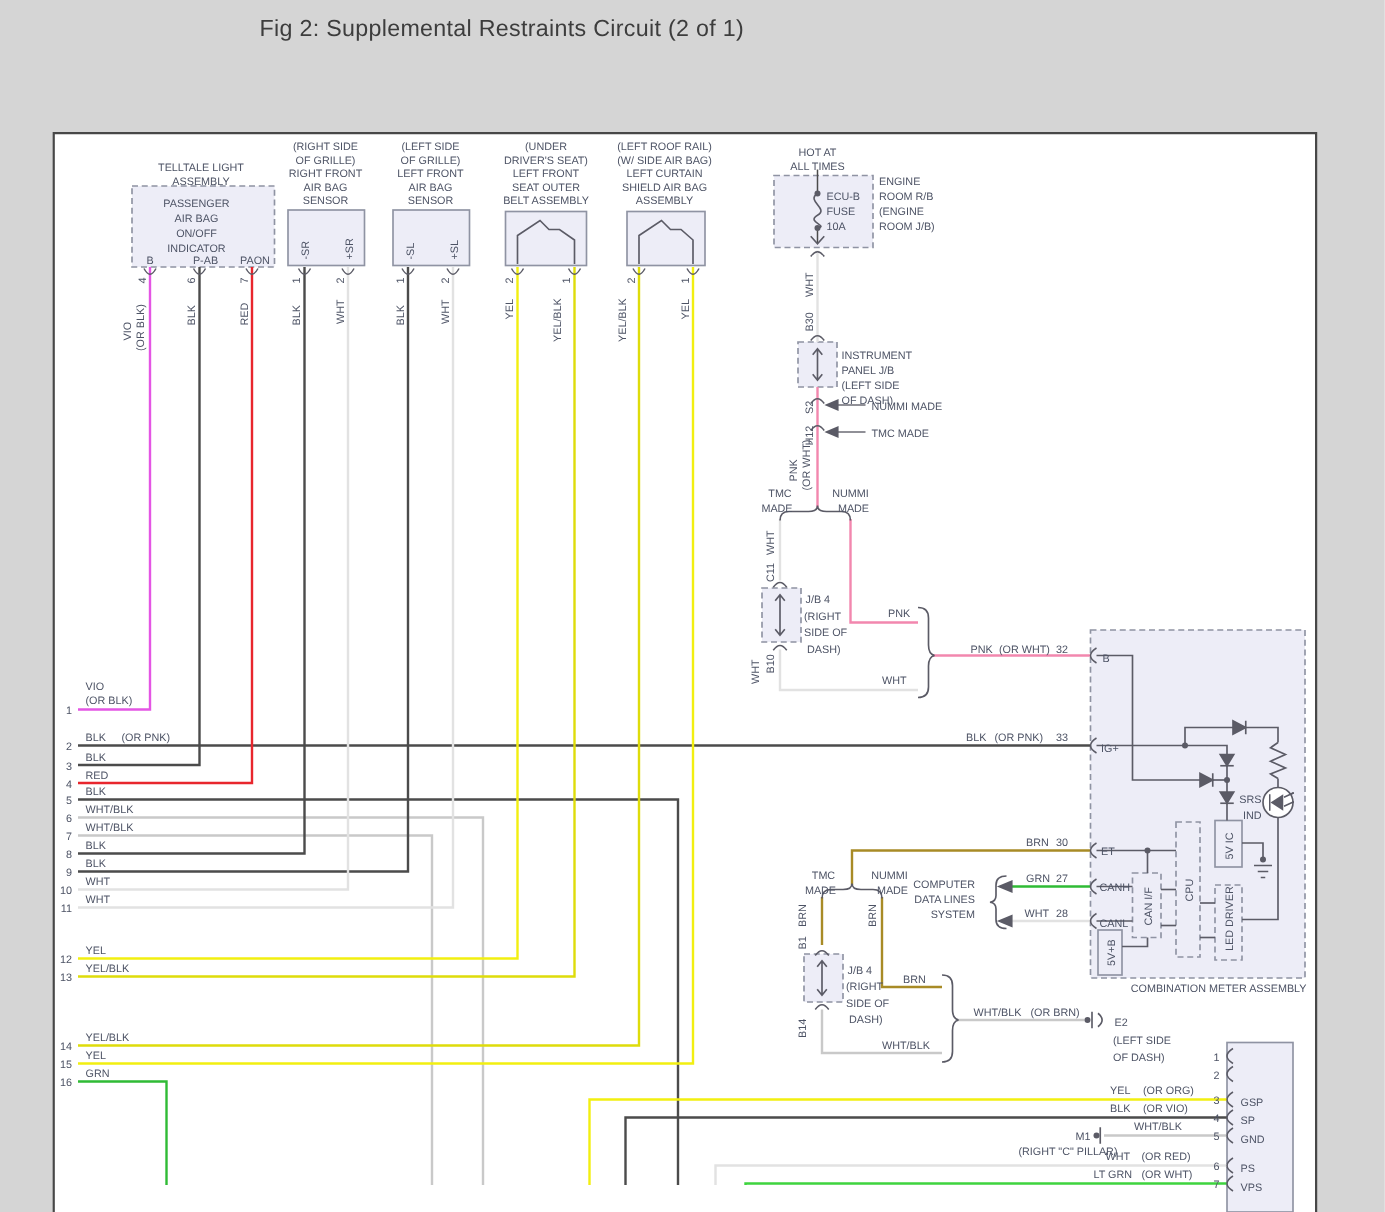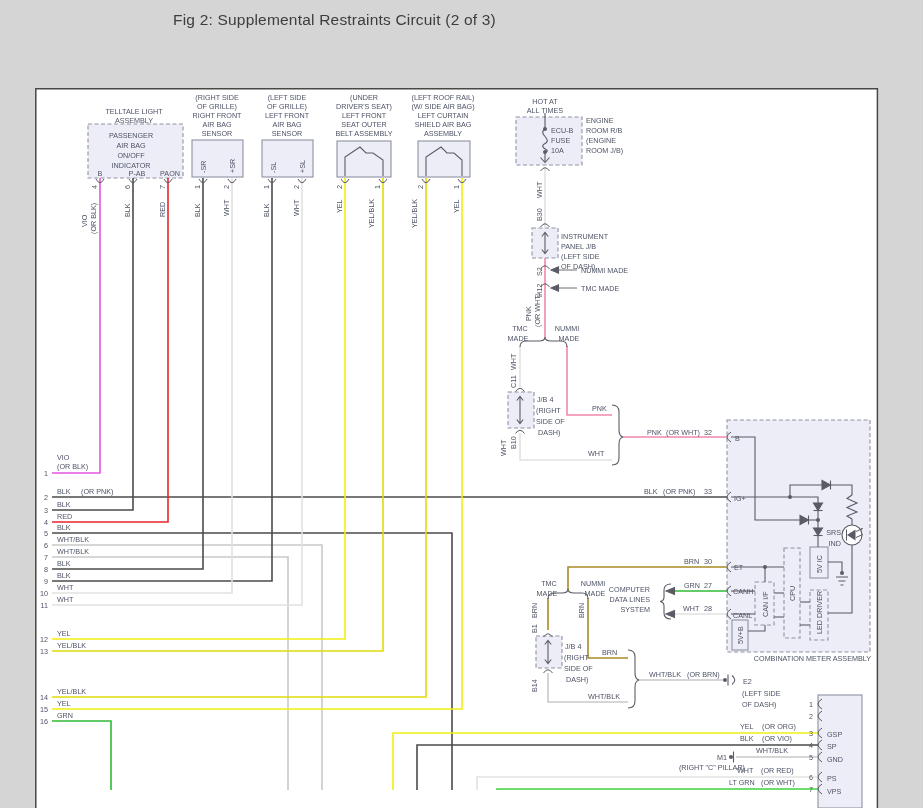--- a/index.html
+++ b/index.html
@@ -6,21 +6,21 @@
   body{background:#d5d5d5;font-family:"Liberation Sans",sans-serif;}
   .stage{position:relative;width:923px;height:808px;overflow:hidden;background:#d5d5d5;}
   .fig-title{position:absolute;left:173px;top:11px;font-size:15.5px;color:#3d3d3d;letter-spacing:.2px;}
   svg{position:absolute;left:0;top:0;}
   svg text{font-family:"Liberation Sans",sans-serif;}
 </style>
 </head>
 <body>
 
 <div class="stage">
-  <div class="fig-title">Fig 2: Supplemental Restraints Circuit (2 of 3)</div>
+  <div class="fig-title">Fig 2: Supplemental Restraints Circuit (2 of 1)</div>
   <svg width="923" height="808" viewBox="0 0 923 808">
       <rect x="35" y="88" width="843" height="720" fill="#ffffff"></rect>
       <path d="M35.8,808 L35.8,88.8 L877.4,88.8 L877.4,808" stroke="#474747" stroke-width="1.5" fill="none"></path>
       <rect x="88" y="124" width="95" height="54" fill="#ededf7" stroke="#8f93a3" stroke-width="1.1" stroke-dasharray="4 2.5"></rect>
       <rect x="192" y="140" width="51" height="37" fill="#ededf7" stroke="#8f93a3" stroke-width="1.1"></rect>
       <rect x="262" y="140" width="51" height="37" fill="#ededf7" stroke="#8f93a3" stroke-width="1.1"></rect>
       <rect x="337" y="141" width="54" height="36" fill="#ededf7" stroke="#8f93a3" stroke-width="1.1"></rect>
       <rect x="418" y="141" width="52" height="36" fill="#ededf7" stroke="#8f93a3" stroke-width="1.1"></rect>
       <rect x="516" y="117" width="66" height="48" fill="#ededf7" stroke="#8f93a3" stroke-width="1.1" stroke-dasharray="4 2.5"></rect>
       <rect x="532" y="228" width="26" height="30" fill="#ededf7" stroke="#8f93a3" stroke-width="1.1" stroke-dasharray="4 2.5"></rect>

